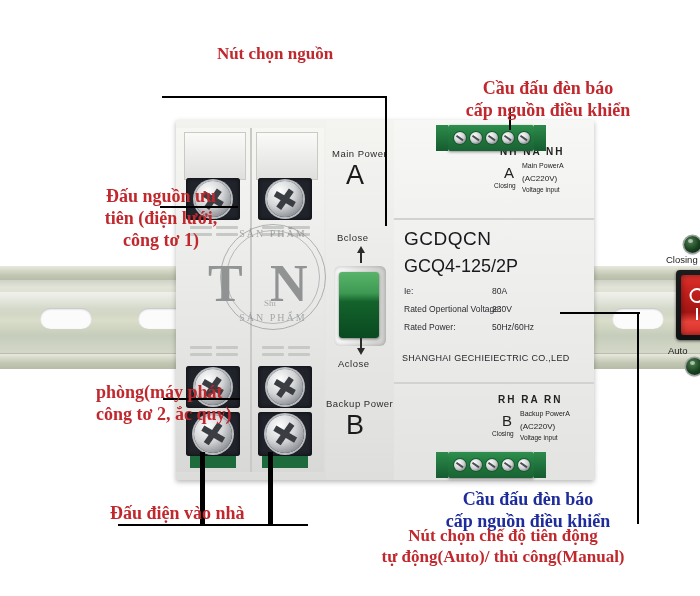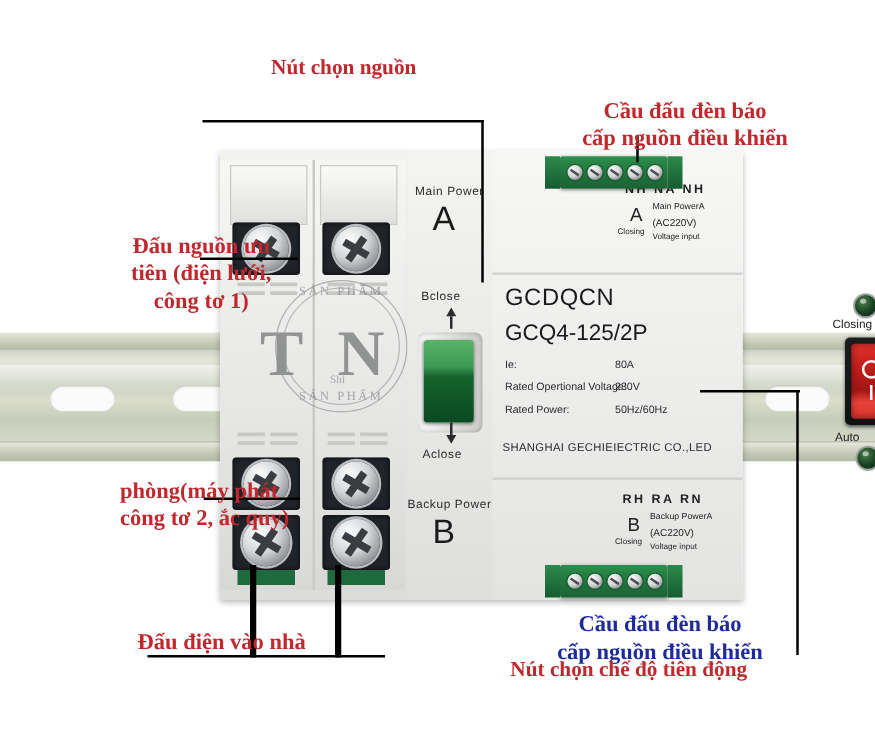--- a/index.html
+++ b/index.html
@@ -412,15 +412,16 @@
     <span class="l">Đấu điện vào nhà</span>
   </div>
 
   <div class="ann blue md" style="left:428px;top:489px;width:200px;">
     <span class="l">Cầu đấu đèn báo</span>
     <span class="l">cấp nguồn điều khiển</span>
   </div>
 
   <div class="ann red lg" style="left:368px;top:526px;width:270px;">
     <span class="l">Nút chọn chế độ tiên động</span>
+    <span class="l">tự động(Auto)/ thủ công(Manual)</span>
   </div>
 
 </div>
 
 </body></html>

